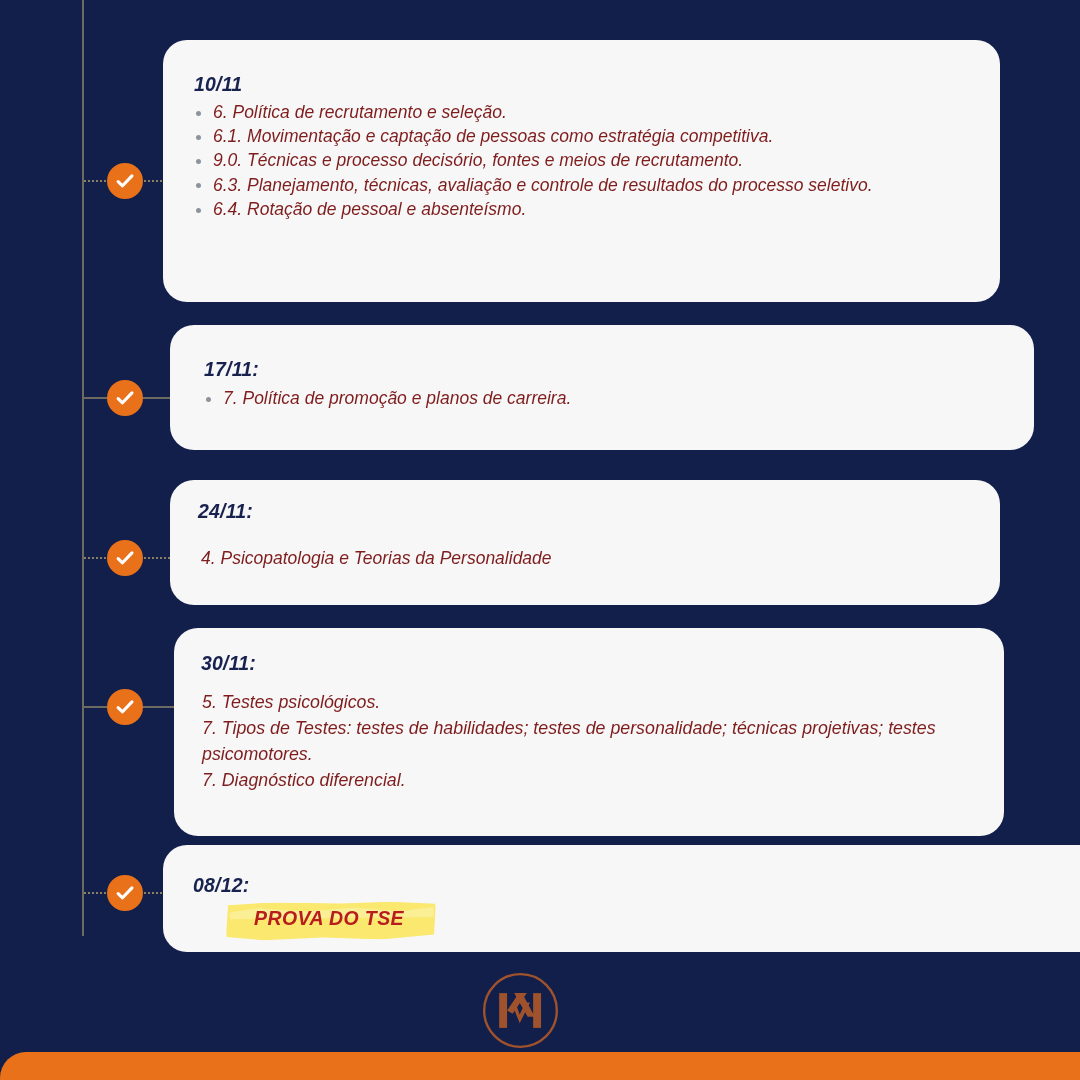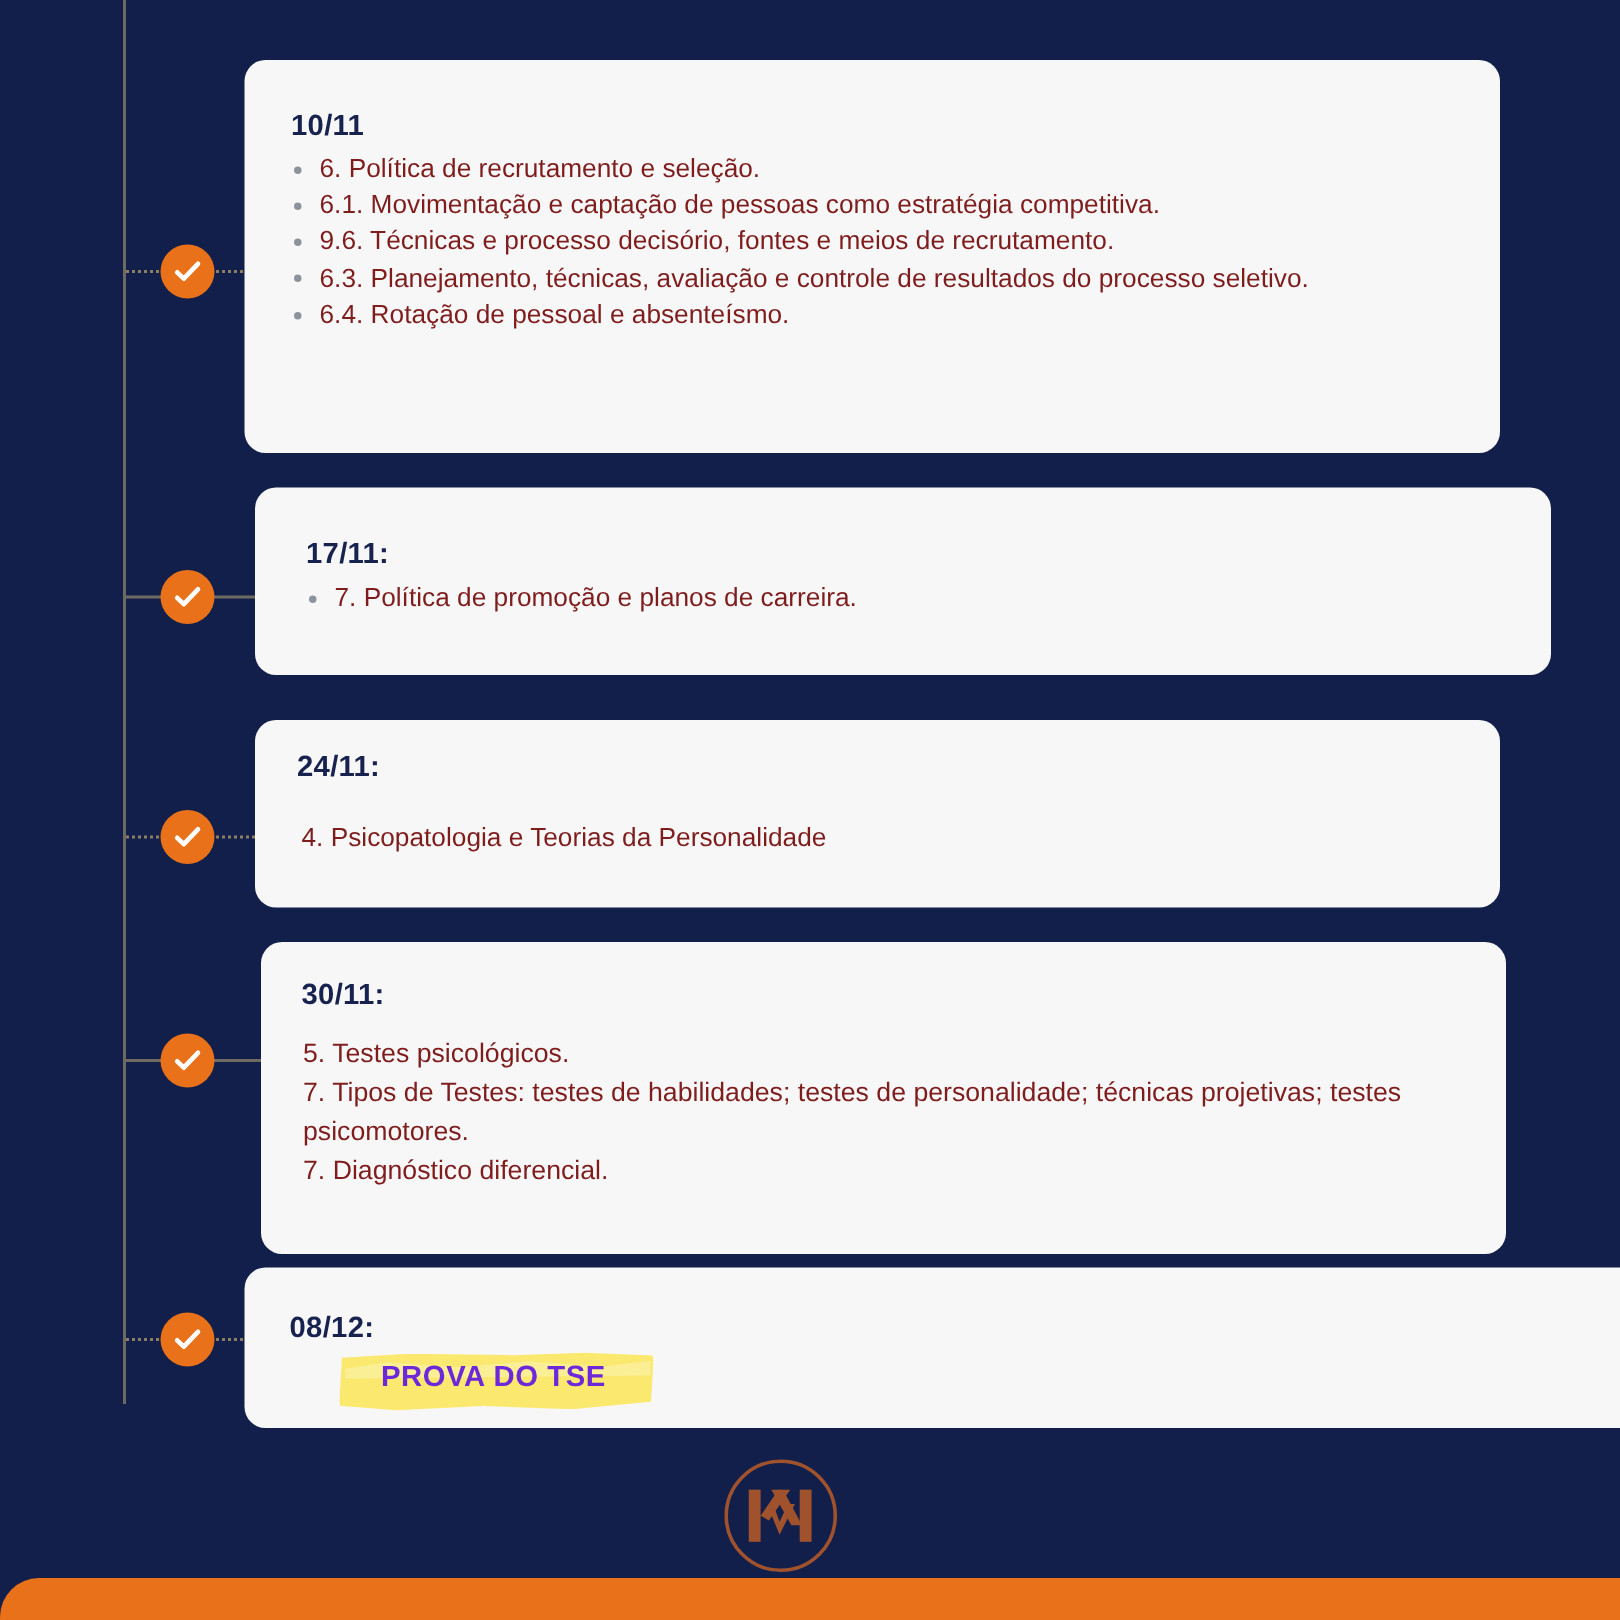--- a/index.html
+++ b/index.html
@@ -50,22 +50,23 @@
   }
   .connector.solid {
     background-image:none;
     background:#6d6a61;
   }
 
   
   .card {
     position:absolute;
     background:#f7f7f8;
-    border-radius:14px;
+    border-radius:24px;
     z-index:3;
+    font-style:italic;
   }
 
   .card-date {
     color:#17224f;
     font-weight:bold;
     letter-spacing:.2px;
   }
 
   .card-body {
     color:#7f1d1d;
@@ -151,21 +152,21 @@
     content:"";
     position:absolute;
     left:4px; top:6px;
     width:97%; height:72%;
     background:rgba(255,255,255,.28);
     z-index:1;
     clip-path:polygon(0% 24%, 14% 8%, 36% 20%, 60% 6%, 84% 18%, 100% 4%, 100% 40%, 0% 48%);
   }
   .highlight-text {
     position:relative; z-index:2;
-    color:#6d28d9;
+    color:#b91c1c;
     font-weight:bold;
     font-size:19.5px;
     letter-spacing:.4px;
   }
 
   
   .logo {
     position:absolute;
     left:481px; top:971px;
     width:79px; height:79px;
@@ -225,21 +226,21 @@
         <path d="M4.5 12.6 L9.3 17.2 L19.6 6.4" fill="none" stroke="#ffffff" stroke-width="3.4" stroke-linecap="round" stroke-linejoin="round"></path>
       </svg>
   </span>
 </div>
 
 <div class="card" id="card-1">
   <div class="card-date">10/11</div>
   <ul class="bullets">
     <li class="card-body">6. Política de recrutamento e seleção.</li>
     <li class="card-body">6.1. Movimentação e captação de pessoas como estratégia competitiva.</li>
-    <li class="card-body">9.6. Técnicas e processo decisório, fontes e meios de recrutamento.</li>
+    <li class="card-body">9.0. Técnicas e processo decisório, fontes e meios de recrutamento.</li>
     <li class="card-body">6.3. Planejamento, técnicas, avaliação e controle de resultados do processo seletivo.</li>
     <li class="card-body">6.4. Rotação de pessoal e absenteísmo.</li>
   </ul>
 </div>
 
 <div class="card" id="card-2">
   <div class="card-date">17/11:</div>
   <ul class="bullets">
     <li class="card-body">7. Política de promoção e planos de carreira.</li>
   </ul>

